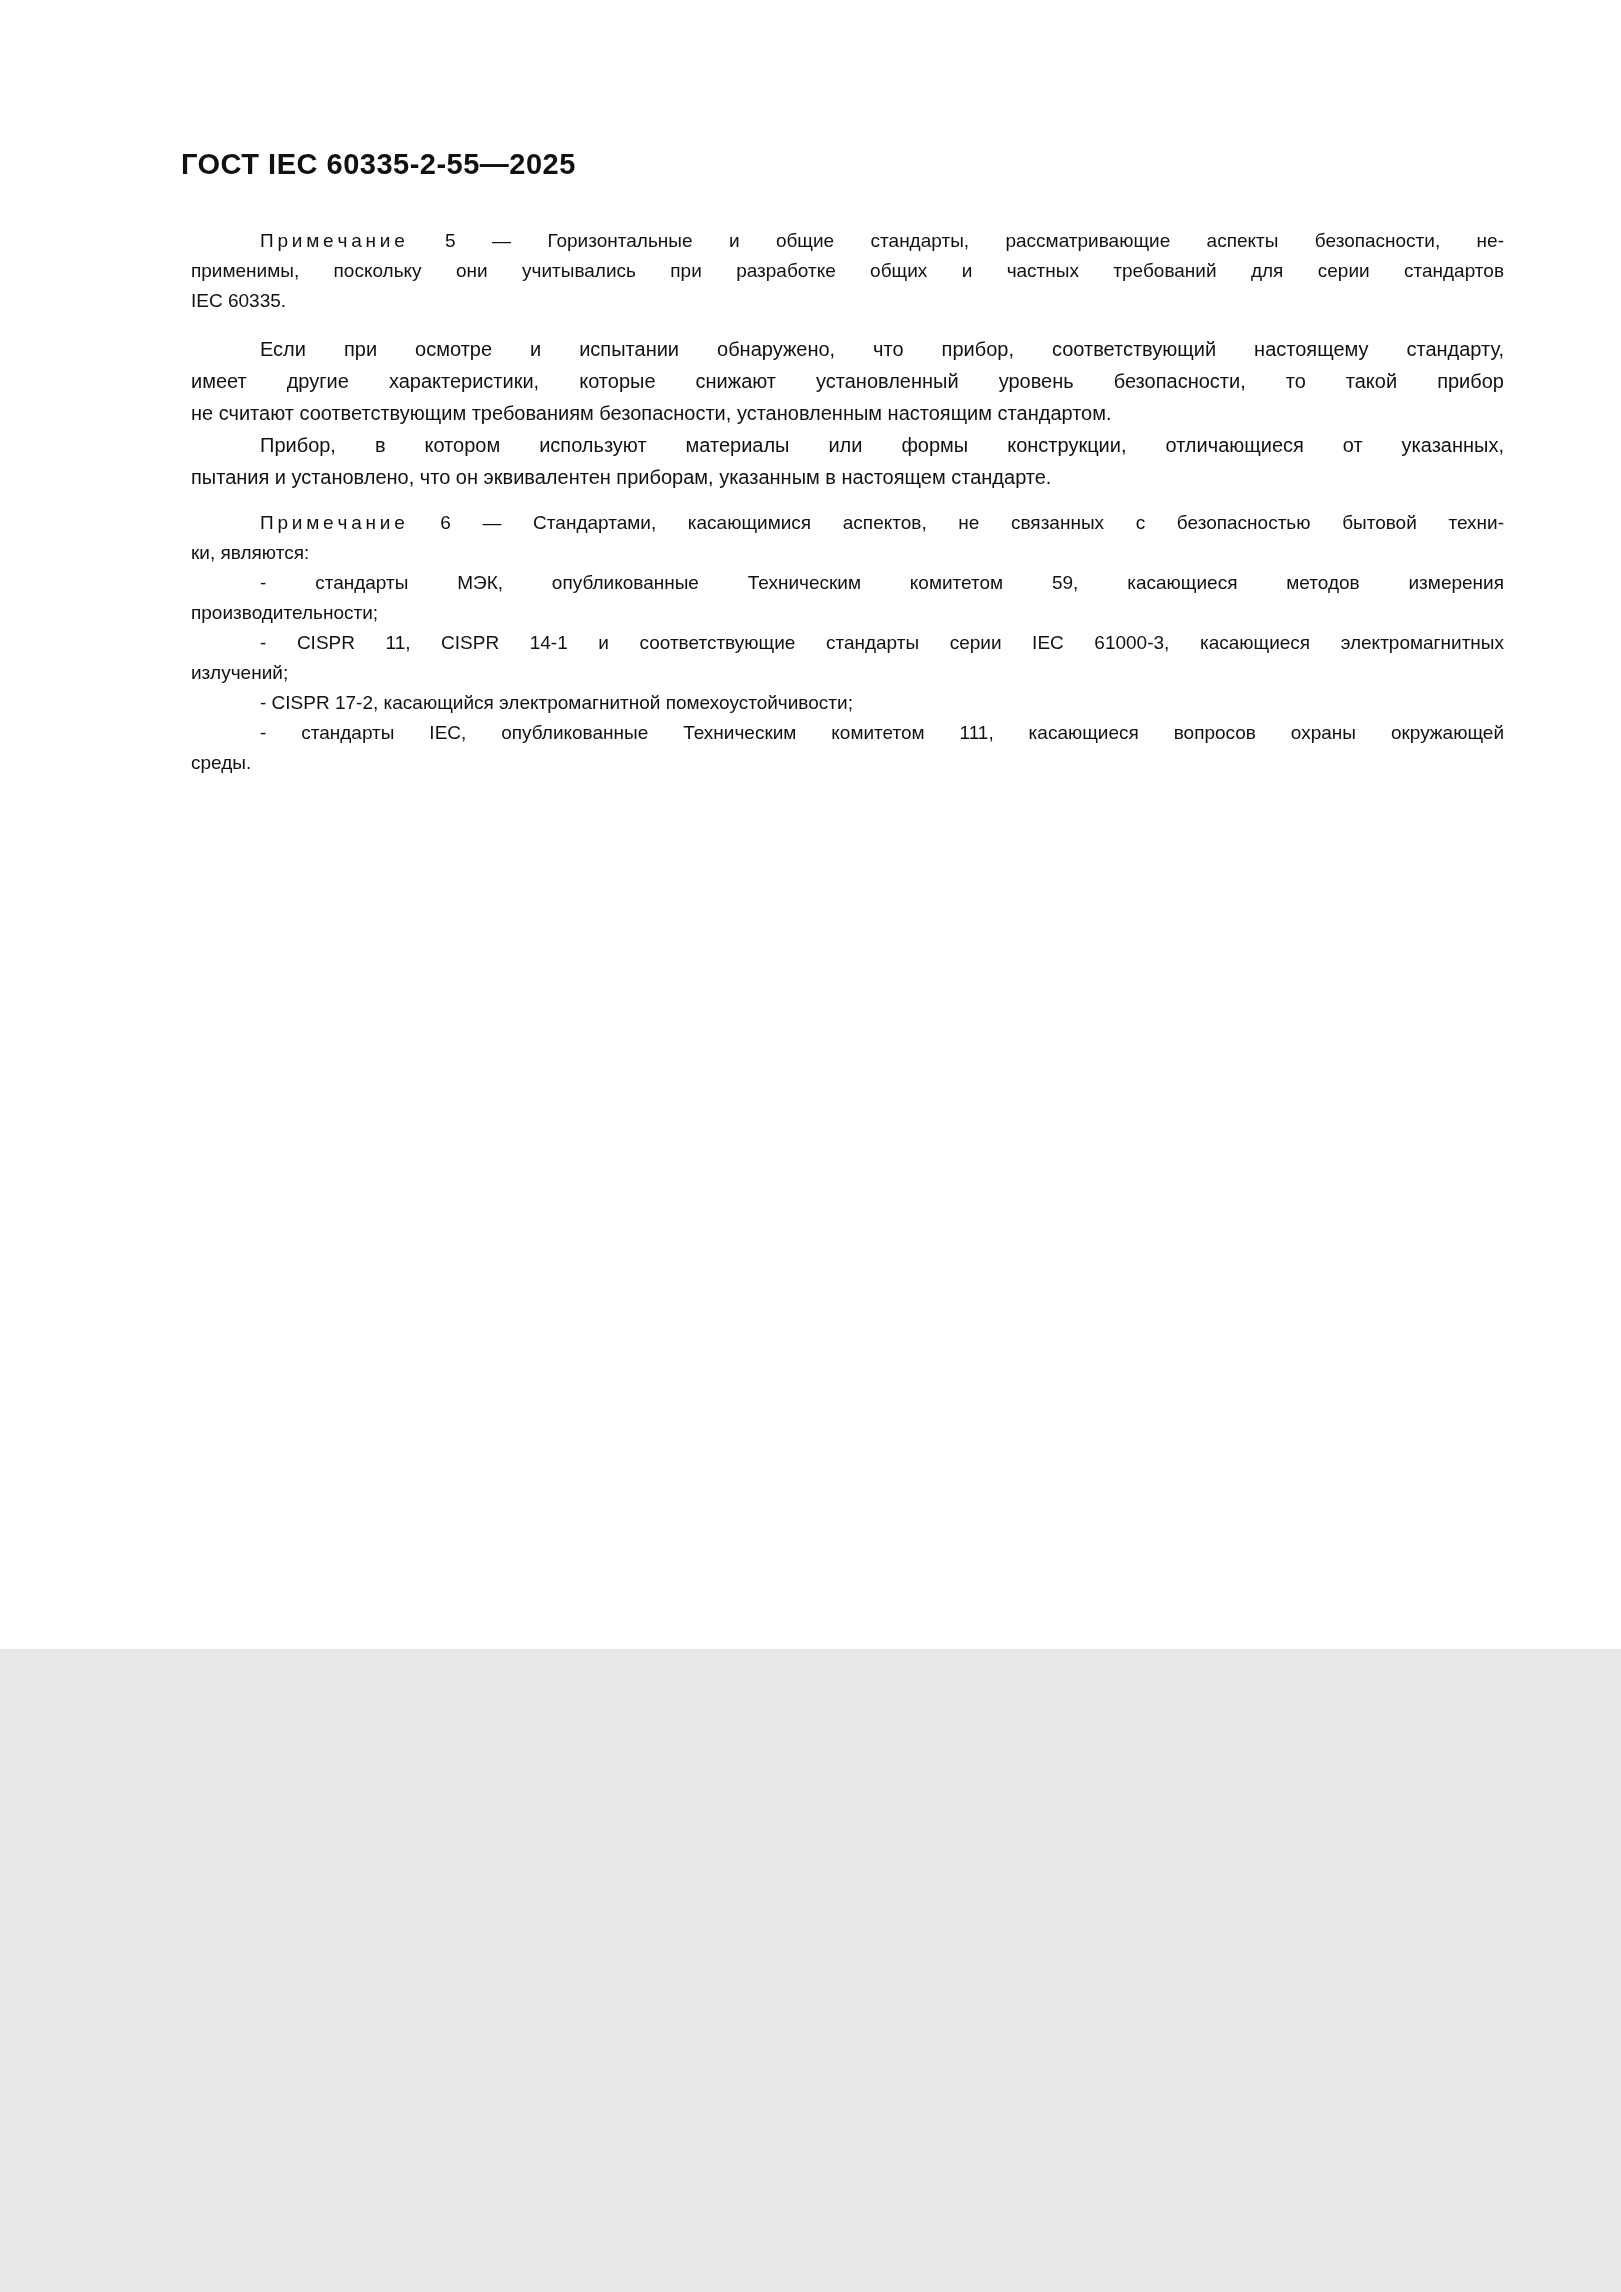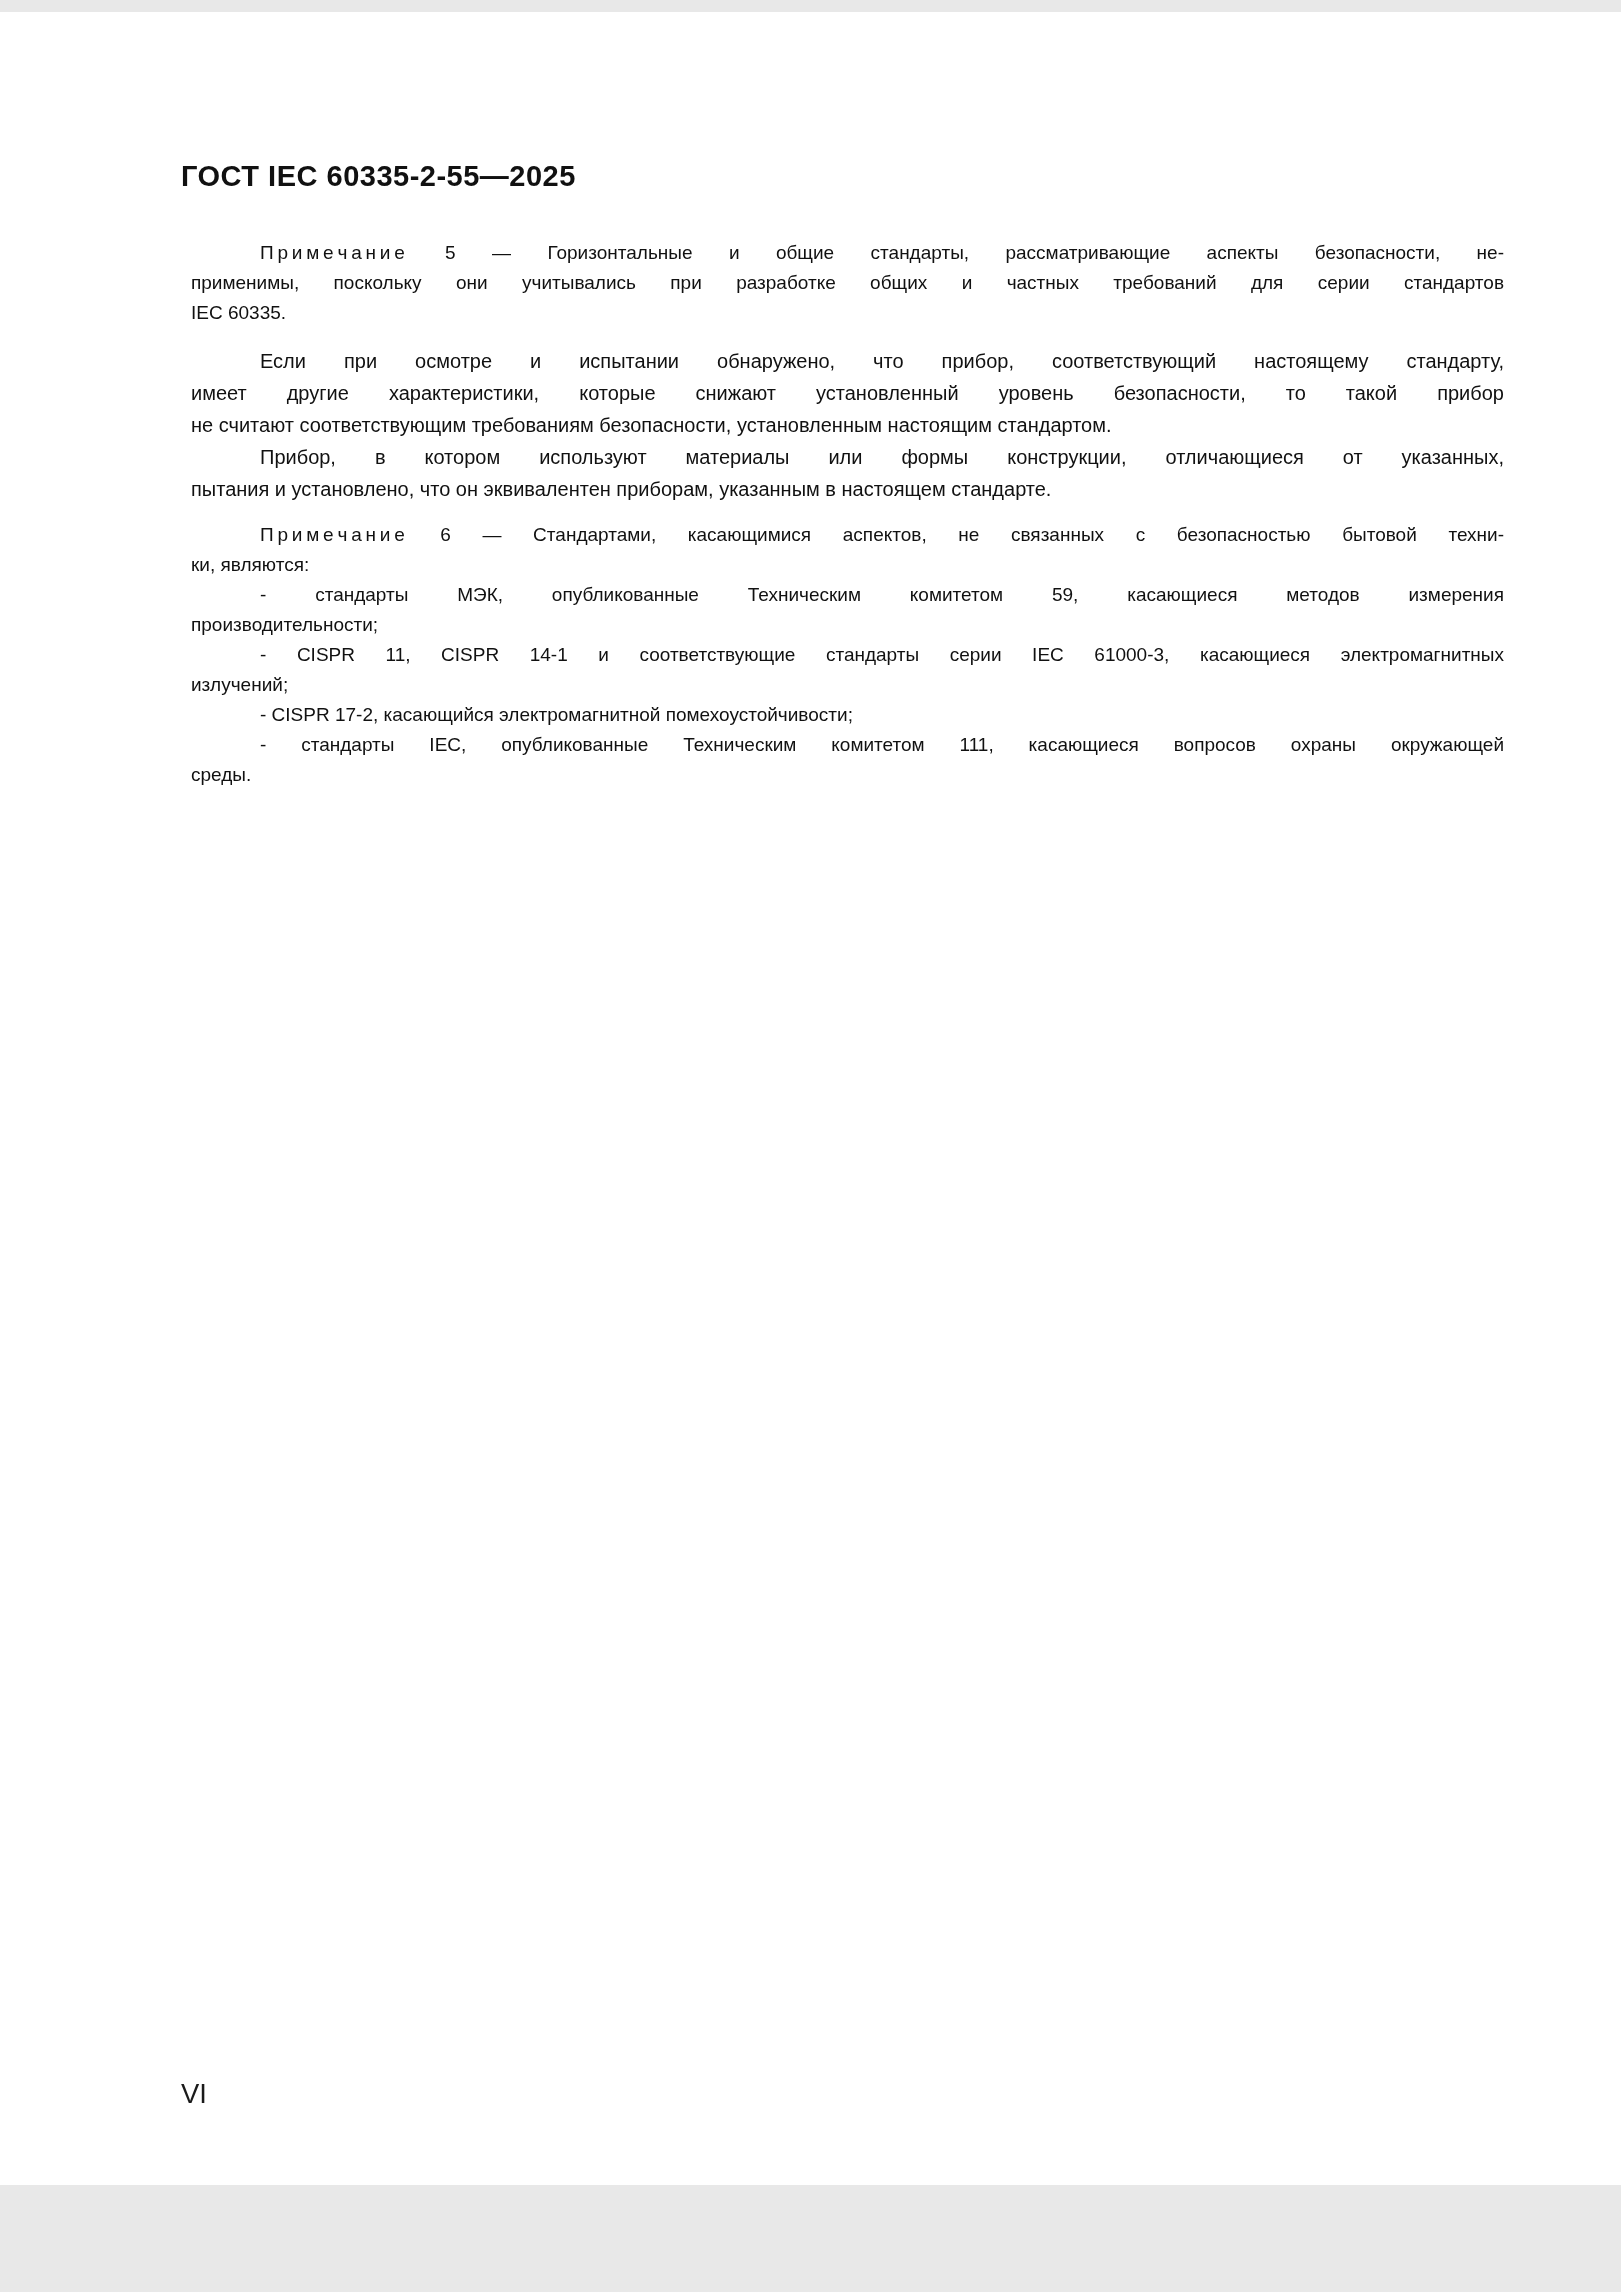--- a/index.html
+++ b/index.html
@@ -3,22 +3,22 @@
 <meta charset="utf-8">
 <style>
   html, body {
     margin: 0;
     padding: 0;
     background: #e8e8e8;
   }
   .page {
     position: relative;
     width: 1621px;
-    height: 2173px;
-    margin: 12px auto;
+    height: 1649px;
+    margin: 0 auto;
     background: #ffffff;
     font-family: "Liberation Sans", sans-serif;
     color: #111111;
     overflow: hidden;
   }
   .doc-header {
     position: absolute;
     left: 181px;
     top: 148px;
     font-size: 29px;

